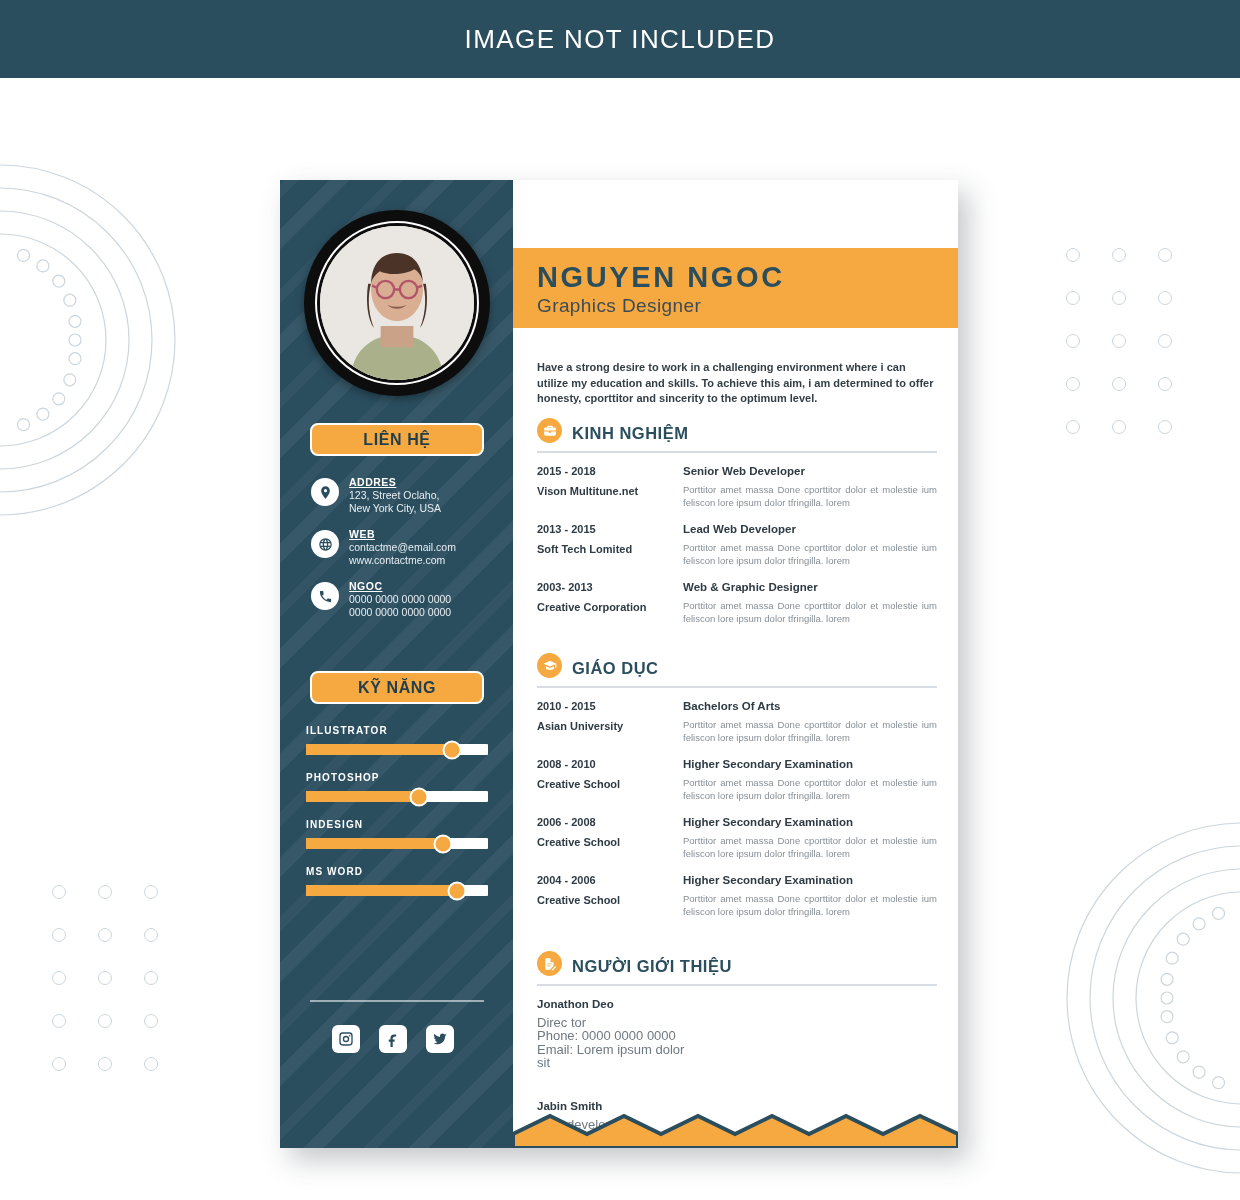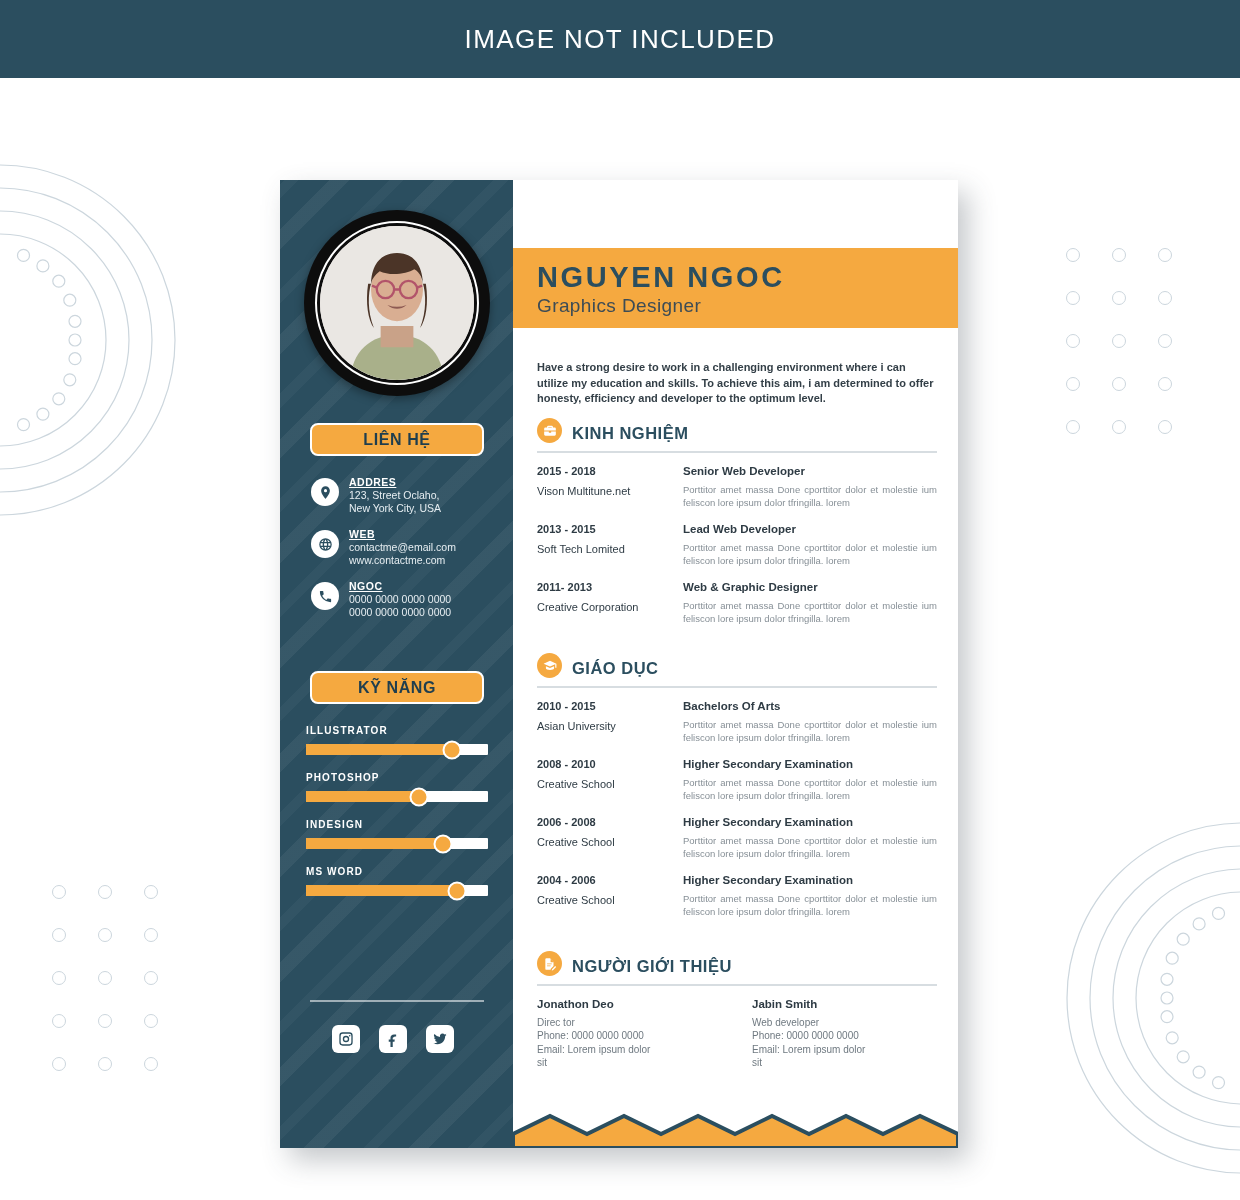--- a/index.html
+++ b/index.html
@@ -154,31 +154,31 @@
   }
   .sec-icon svg { width: 14px; height: 14px; fill: #ffffff; }
   .sec-title {
     color: #2B4E5F; font-size: 16.5px; font-weight: bold; letter-spacing: .5px;
   }
   .sec-rule { height: 1.6px; background: #d7dde1; margin: 8px 0 12px 0; }
 
   .entry { display: flex; margin-bottom: 14px; }
   .entry-left { flex: 0 0 146px; padding-right: 8px; }
   .e-date { font-size: 11px; font-weight: bold; color: #2e3b44; margin-bottom: 8px; }
-  .e-org  { font-size: 11px; font-weight: normal; color: #2e3b44; }
+  .e-org  { font-size: 11px; font-weight: bold; color: #2e3b44; }
   .entry-right { flex: 1; }
   .e-title { font-size: 11.5px; font-weight: bold; color: #2e3b44; margin-bottom: 6px; }
   .e-desc {
     font-size: 9.5px; line-height: 13px; color: #868f96; text-align: justify;
   }
 
-  .refs { display: flex; gap: 30px; }
+  .refs { display: flex; gap: 30px; flex-direction: column; }
   .ref { flex: 1; }
   .ref-name { font-size: 11.5px; font-weight: bold; color: #2e3b44; margin-bottom: 6px; }
-  .ref-line { font-size: 10px; line-height: 13.5px; color: #6f7981; }
+  .ref-line { font-size: 13px; line-height: 13.5px; color: #6f7981; }
 
   .zigzag { position: absolute; left: 0; bottom: 0; width: 100%; height: 44px; }
   .zigzag svg { display: block; width: 100%; height: 100%; }
 </style>
 </head>
 <body>
 
 <div class="page">
 
   <div class="banner">
@@ -403,21 +403,21 @@
       </div>
     </div>
 
     <div class="main">
 
       <div class="name-band">
         <div class="name">NGUYEN NGOC</div>
         <div class="role">Graphics Designer</div>
       </div>
 
-      <div class="summary">Have a strong desire to work in a challenging environment where i can utilize my education and skills. To achieve this aim, i am determined to offer honesty, efficiency and developer to the optimum level.</div>
+      <div class="summary">Have a strong desire to work in a challenging environment where i can utilize my education and skills. To achieve this aim, i am determined to offer honesty, cporttitor and sincerity to the optimum level.</div>
 
       <div class="section sec-exp">
         <div class="sec-head">
           <span class="sec-icon">
             <svg viewBox="0 0 24 24" aria-hidden="true">
                 <path d="M9 3h6a2 2 0 0 1 2 2v1h3a2 2 0 0 1 2 2v3H2V8a2 2 0 0 1 2-2h3V5a2 2 0 0 1 2-2zm0 3h6V5H9v1zM2 13h8v2h4v-2h8v5a2 2 0 0 1-2 2H4a2 2 0 0 1-2-2v-5z"></path>
               </svg>
           </span>
           <span class="sec-title">KINH NGHIỆM</span>
         </div>
@@ -440,21 +440,21 @@
             <div class="e-org">Soft Tech Lomited</div>
           </div>
           <div class="entry-right">
             <div class="e-title">Lead Web Developer</div>
             <div class="e-desc">Porttitor amet massa Done cporttitor dolor et molestie ium feliscon lore ipsum dolor tfringilla. lorem</div>
           </div>
         </div>
 
         <div class="entry">
           <div class="entry-left">
-            <div class="e-date">2011- 2013</div>
+            <div class="e-date">2003- 2013</div>
             <div class="e-org">Creative Corporation</div>
           </div>
           <div class="entry-right">
             <div class="e-title">Web &amp; Graphic Designer</div>
             <div class="e-desc">Porttitor amet massa Done cporttitor dolor et molestie ium feliscon lore ipsum dolor tfringilla. lorem</div>
           </div>
         </div>
       </div>
 
       <div class="section sec-edu">

